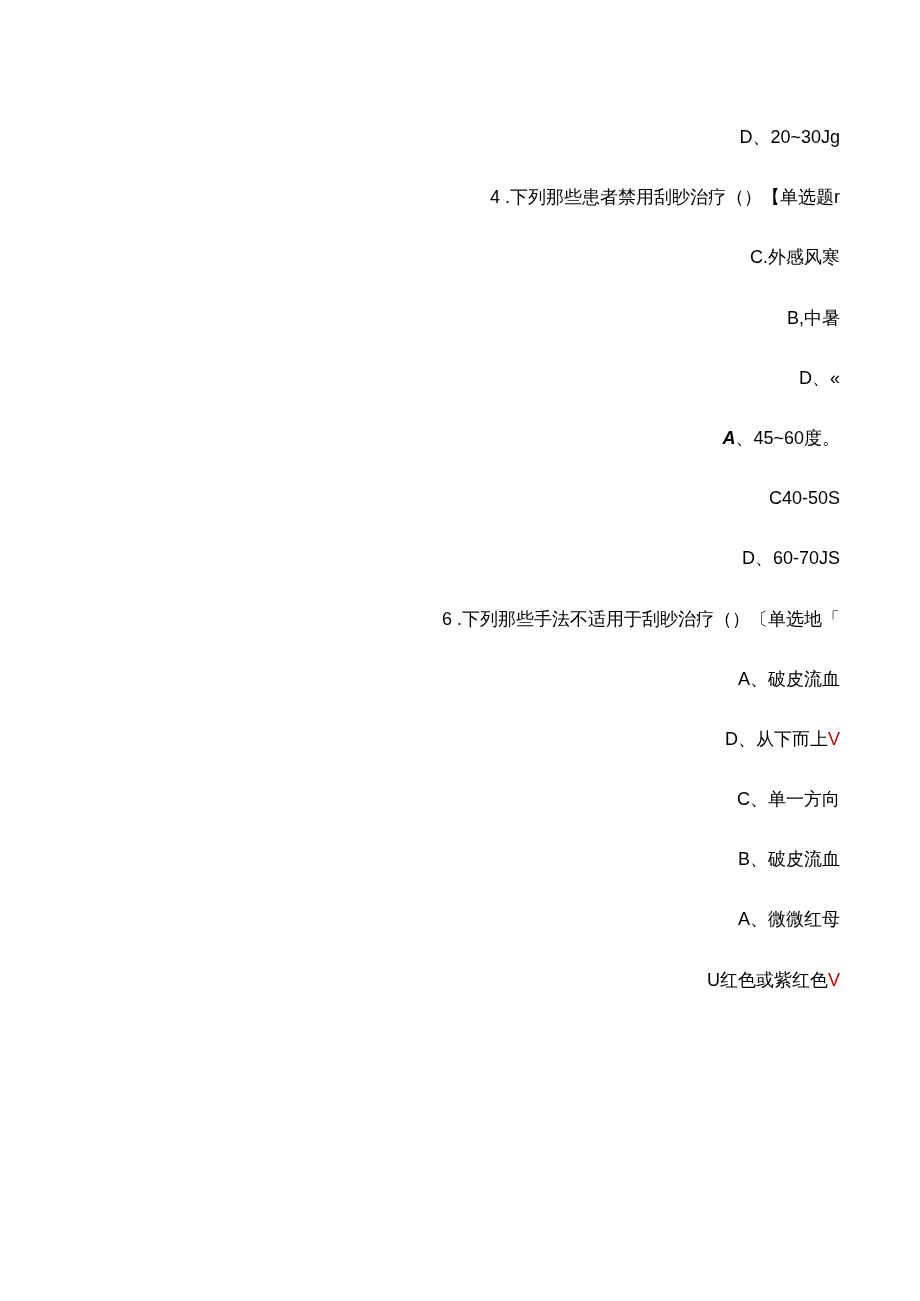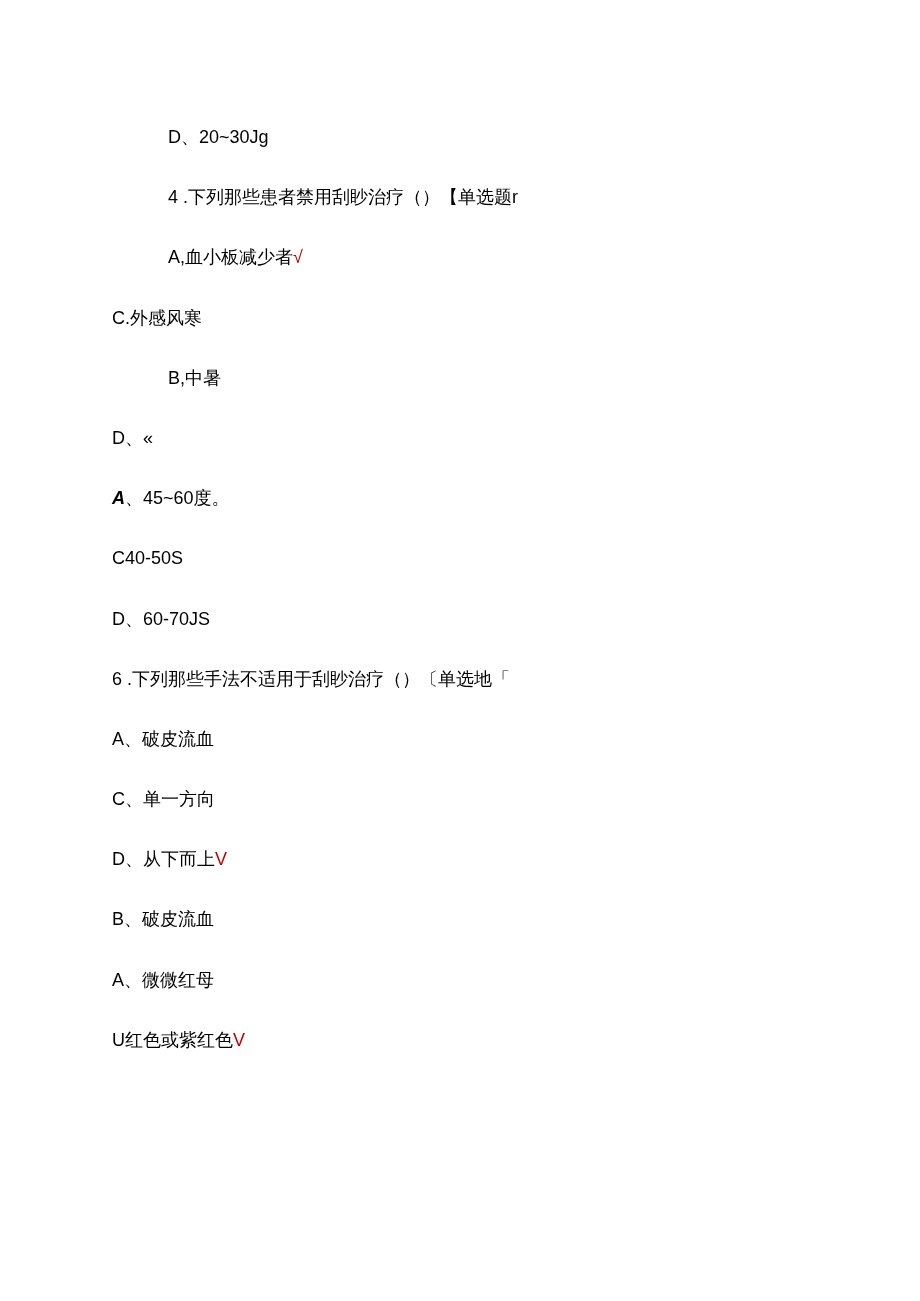--- a/index.html
+++ b/index.html
@@ -9,37 +9,36 @@
     background: #ffffff;
     font-family: "Microsoft YaHei", "SimSun", sans-serif;
     color: #000000;
     font-size: 18px;
     line-height: 1.4;
     padding-top: 125px;
     padding-left: 112px;
     padding-right: 80px;
   }
   .indented { padding-left: 56px; }
-  .block { margin-bottom: 35px; }
+  .block { margin-bottom: 35px; text-align: right; }
   .red { color: #c00000; }
   .bold-italic { font-weight: bold; font-style: italic; }
 </style>
 </head>
 <body>
 
 <div id="content">
     <div class="block indented">D、20~30Jg</div>
     <div class="block indented"><span>4   .下列那些患者禁用刮眇治疗（）【单选题r</span></div>
-    <div class="block indented"><span>A,血小板减少者</span><span class="red">√</span></div>
     <div class="block">C.外感风寒</div>
     <div class="block indented">B,中暑</div>
     <div class="block">D、«</div>
     <div class="block"><span class="bold-italic">A</span><span>、45~60度。</span></div>
     <div class="block">C40-50S</div>
     <div class="block">D、60-70JS</div>
     <div class="block">6   .下列那些手法不适用于刮眇治疗（）〔单选地「</div>
     <div class="block">A、破皮流血</div>
+    <div class="block"><span>D、从下而上</span><span class="red">V</span></div>
     <div class="block">C、单一方向</div>
-    <div class="block"><span>D、从下而上</span><span class="red">V</span></div>
     <div class="block">B、破皮流血</div>
     <div class="block">A、微微红母</div>
     <div class="block"><span>U红色或紫红色</span><span class="red">V</span></div>
   </div>
 
 </body></html>

